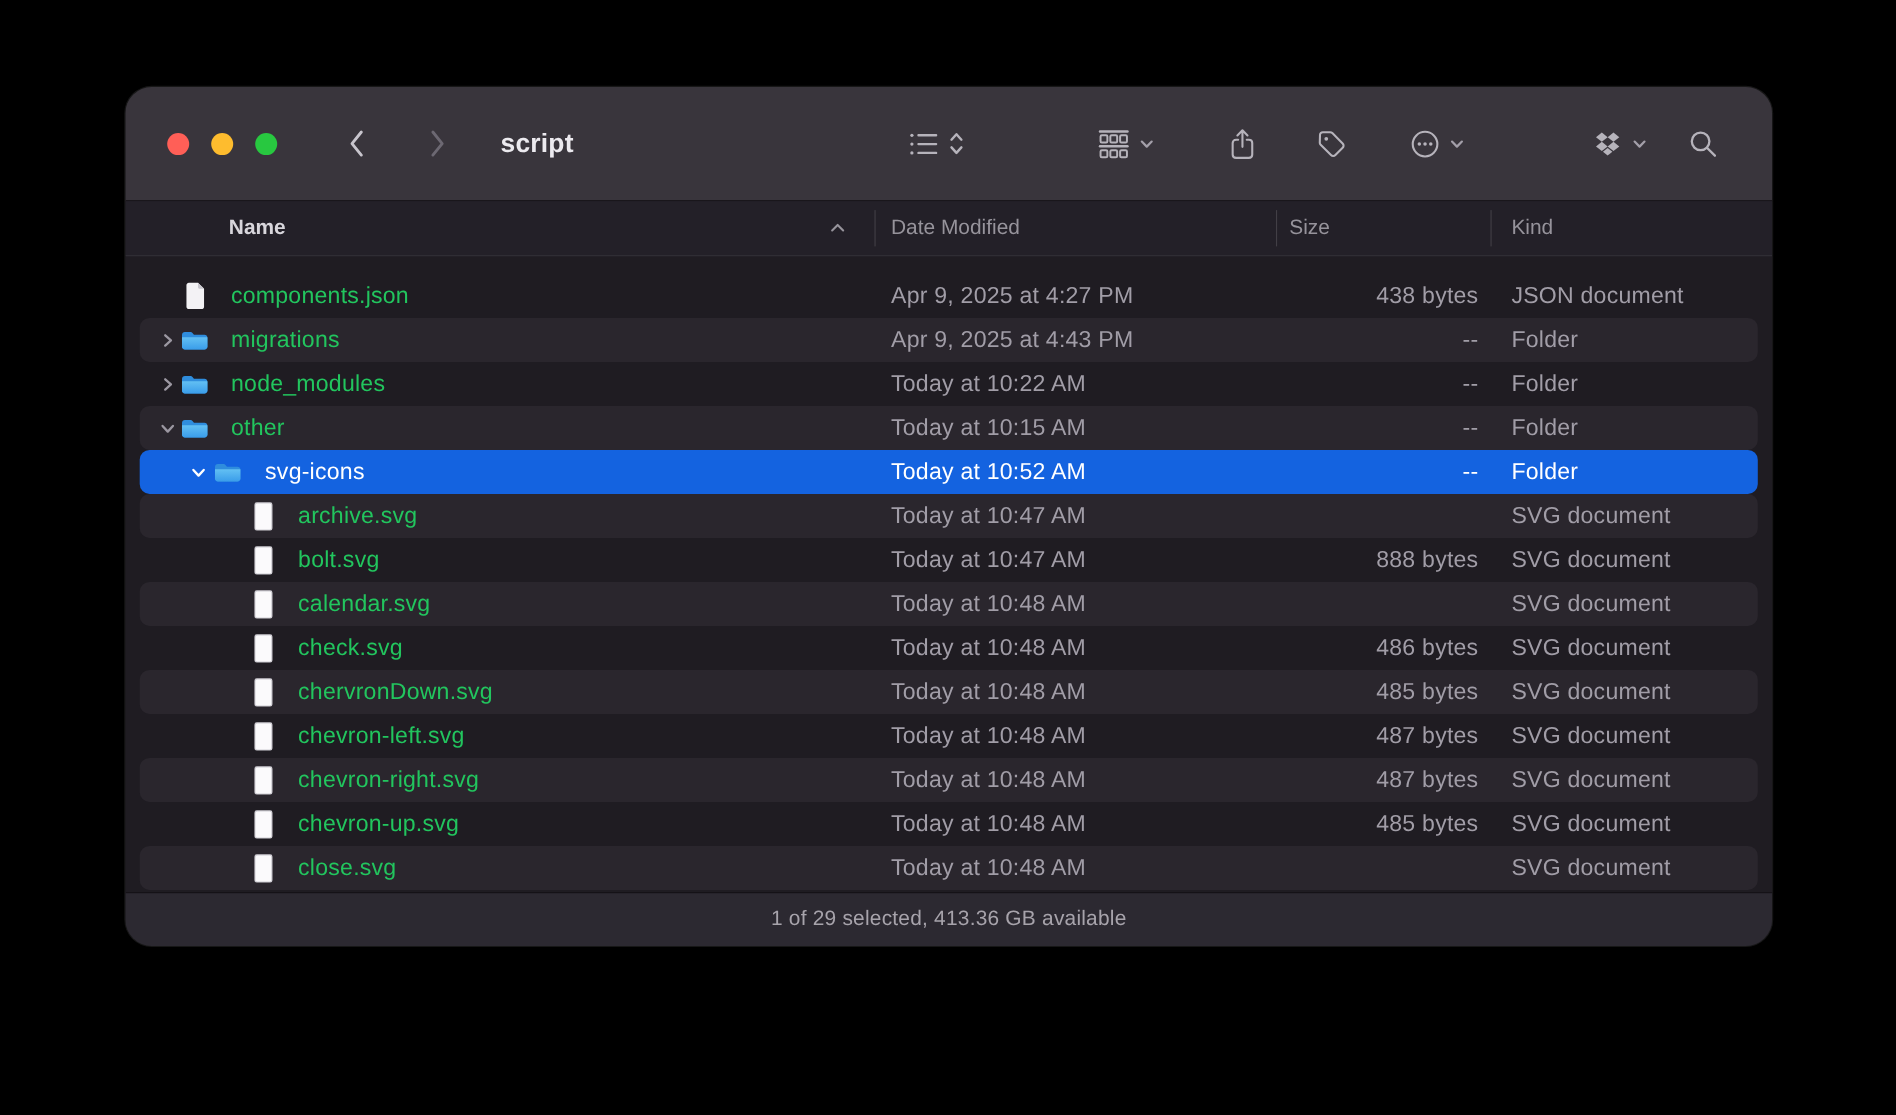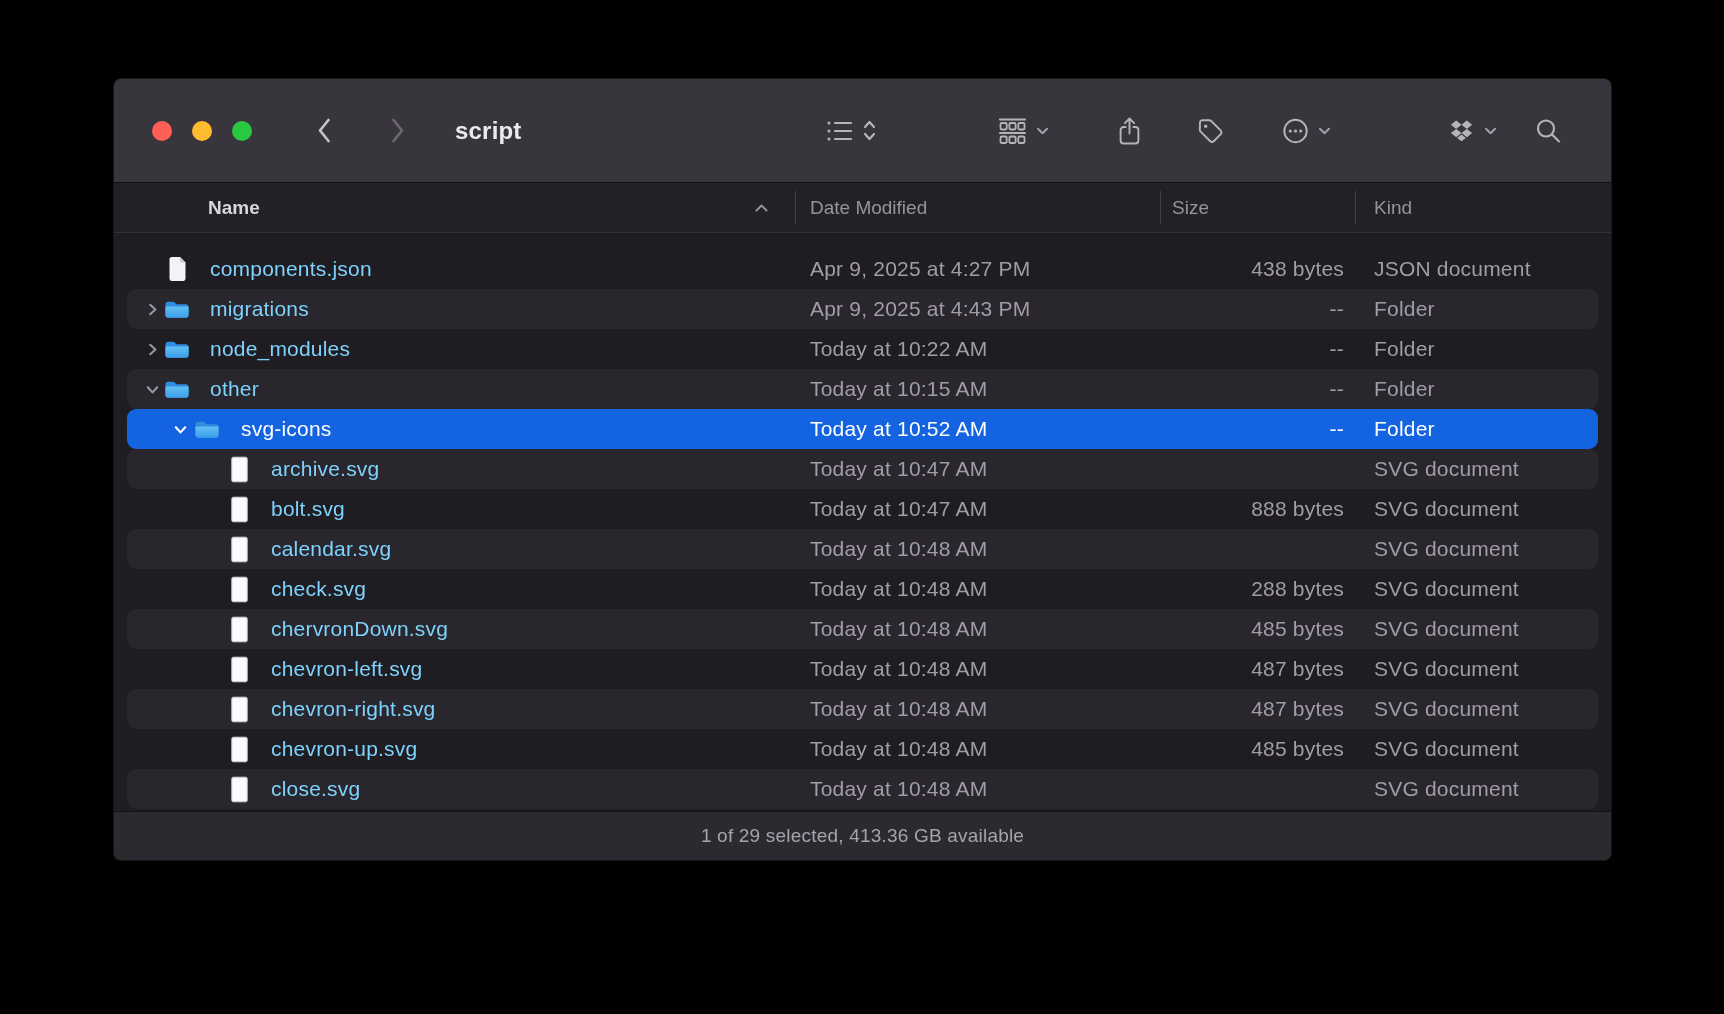--- a/index.html
+++ b/index.html
@@ -3,21 +3,21 @@
 <meta charset="utf-8">
 <style>
   html,body{margin:0;padding:0}
   body{
     width:1724px;height:1014px;background:#000;overflow:hidden;position:relative;
     font-family:"Liberation Sans","DejaVu Sans",sans-serif;
     -webkit-font-smoothing:antialiased;
   }
   .window{
     position:absolute;left:114px;top:79px;width:1497px;height:781px;
-    border-radius:7px;background:#1f1c22;overflow:hidden;
+    border-radius:24px;background:#1f1c22;overflow:hidden;
     box-shadow:0 0 0 1px rgba(255,255,255,.09),0 30px 80px rgba(0,0,0,.7);
   }
   
   .toolbar{position:absolute;left:0;top:0;right:0;height:103px;background:#39353c;border-bottom:1px solid #121014}
   .toolbar>*{position:absolute;top:50%;transform:translateY(-50%)}
   .traffic{left:38px;display:flex;gap:20px}
   .light{width:20px;height:20px;border-radius:50%}
   .nav{width:20px;height:28px;display:flex;align-items:center;justify-content:center}
   .nav-back{left:200px}
   .nav-forward{left:274px}
@@ -35,21 +35,21 @@
   .hdiv{position:absolute;top:8px;bottom:8px;width:1px;background:rgba(255,255,255,.14)}
   .hdiv1{left:681px}.hdiv2{left:1046px}.hdiv3{left:1241px}
   .sortcaret{position:absolute;left:640px;top:50%;transform:translateY(-50%);color:#96939b}
   
   .filelist{position:absolute;left:0;right:0;top:154px;height:579px;padding-top:16px;box-sizing:border-box}
   .row{position:relative;height:40px}
   .row .hl{position:absolute;left:13px;right:13px;top:0;bottom:0;border-radius:9px;background:transparent}
   .row.striped .hl{background:#2a262d}
   .row.selected .hl{background:var(--accent,#1463e0)}
   .cell{position:absolute;top:0;line-height:40px;font-size:21px;white-space:nowrap;letter-spacing:.2px}
-  .fname{color:#7dd3fc}
+  .fname{color:#22c55e}
   .meta{color:#a19da7}
   .size-cell{left:1000px;width:230px;text-align:right}
   .row.selected .fname,.row.selected .meta{color:#fff}
   .disc{position:absolute;top:50%;transform:translateY(-50%);width:16px;height:16px;color:#9b97a1;display:flex;align-items:center;justify-content:center}
   .row.selected .disc{color:#fff}
   .ficon{position:absolute;top:50%;transform:translateY(-50%);width:26px;height:26px;display:flex;align-items:center;justify-content:center}
   
   .statusbar{
     position:absolute;left:0;right:0;bottom:0;height:48px;background:#2c2931;
     border-top:1px solid #131116;text-align:center;line-height:47px;
@@ -304,21 +304,21 @@
       </div>
       <div class="row">
         <div class="hl"></div>
         <span class="ficon" style="left:112px">
           <svg width="21" height="27" viewBox="0 0 21 27">
             <rect x="2.8" y="1.2" width="15.4" height="24.6" rx="1.6" fill="#fbfafc" stroke="#cfcdd4" stroke-width="1"></rect>
           </svg>
         </span>
         <span class="cell fname" style="left:157px">check.svg</span>
         <span class="cell meta date-cell" style="left:696px">Today at 10:48 AM</span>
-        <span class="cell meta size-cell">288 bytes</span>
+        <span class="cell meta size-cell">486 bytes</span>
         <span class="cell meta kind-cell" style="left:1260px">SVG document</span>
       </div>
       <div class="row striped">
         <div class="hl"></div>
         <span class="ficon" style="left:112px">
           <svg width="21" height="27" viewBox="0 0 21 27">
             <rect x="2.8" y="1.2" width="15.4" height="24.6" rx="1.6" fill="#fbfafc" stroke="#cfcdd4" stroke-width="1"></rect>
           </svg>
         </span>
         <span class="cell fname" style="left:157px">chervronDown.svg</span>

